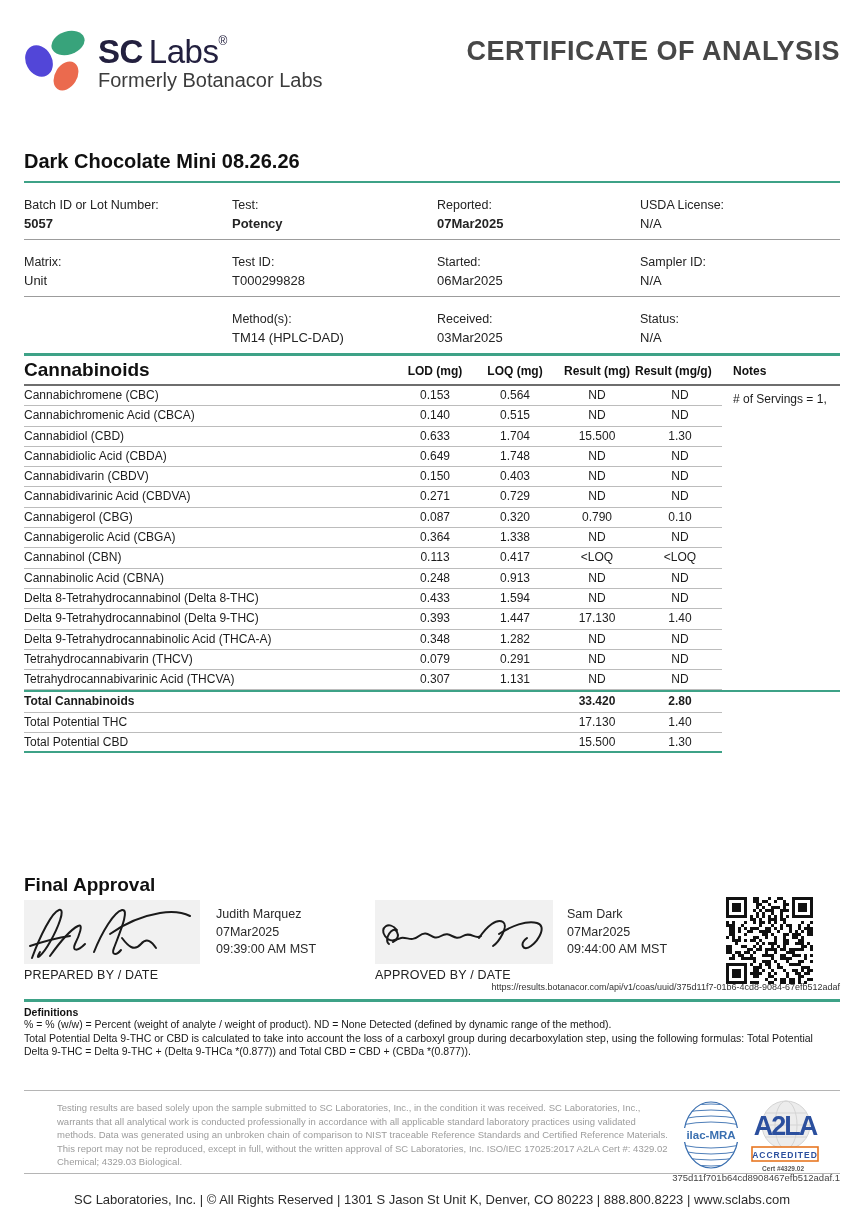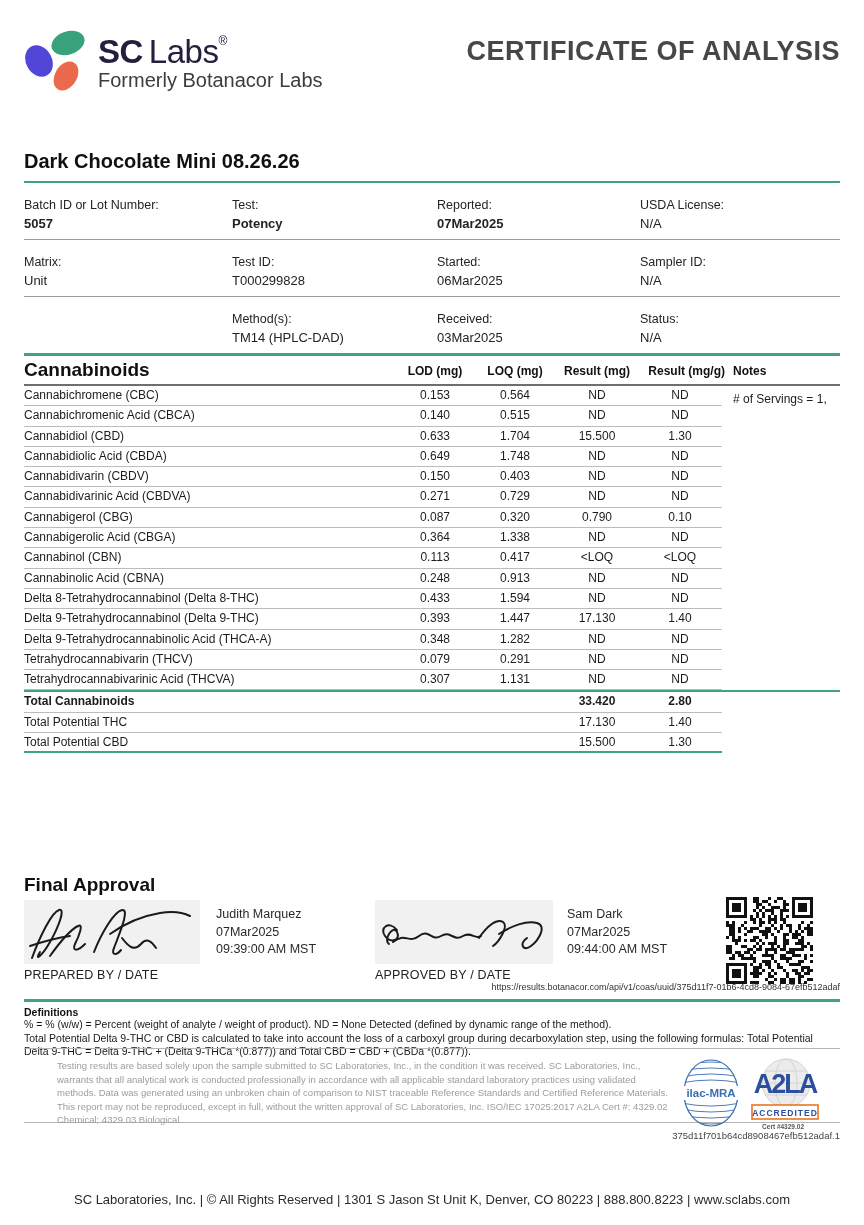--- a/index.html
+++ b/index.html
@@ -38,21 +38,21 @@
   
   .ctable{position:absolute;left:24px;top:352px;width:816px}
   .ctable-head{position:relative;height:34px;border-bottom:2px solid #6e6e6e}
   .section-title{position:absolute;left:0;bottom:3px;font-size:19px;font-weight:800;color:#101010}
   .hcell{position:absolute;bottom:6px;font-size:12px;color:#111;white-space:nowrap}
   .hname{font-weight:700}
   .hunit{font-weight:700}
   .hc0{left:366px;width:90px;text-align:center}
   .hc1{left:446px;width:90px;text-align:center}
   .hc2{left:528px;width:90px;text-align:center}
-  .hc3{left:611px;width:90px;text-align:right}
+  .hc3{left:611px;width:90px;text-align:left}
   .hc4{left:709px}
   .c-row{position:relative;height:20.3px;width:698px;border-bottom:1.3px solid var(--row-line)}
   .c-cell{position:absolute;top:0;line-height:19.5px;font-size:12px;color:var(--ink);white-space:nowrap}
   .cc-name{left:0}
   .cc0{left:366px;width:90px;text-align:center}
   .cc1{left:446px;width:90px;text-align:center}
   .cc2{left:528px;width:90px;text-align:center}
   .cc3{left:611px;width:90px;text-align:center}
   .totals{border-top:2px solid var(--green)}
   .c-row.total-bold .c-cell{font-weight:700}
@@ -75,21 +75,21 @@
   .results-url{position:absolute;right:0;top:108px;font-size:9px;color:#333}
 
   .green-divider{position:absolute;left:24px;top:999px;width:816px;height:2.5px;background:var(--green)}
 
   
   .definitions{position:absolute;left:24px;top:1006px;width:816px}
   .definitions h4{font-size:10.5px;font-weight:700;color:#111}
   .definitions p{font-size:10.5px;line-height:13.5px;color:#1a1a1a}
 
   
-  .disclaimer{position:absolute;left:24px;top:1048px;width:816px;height:75px;border-top:1.5px solid #b5b5b5;border-bottom:1.5px solid #b5b5b5}
+  .disclaimer{position:absolute;left:24px;top:1090px;width:816px;height:84px;border-top:1.5px solid #b5b5b5;border-bottom:1.5px solid #b5b5b5}
   .disc-text{position:absolute;left:33px;top:10px;width:612px;font-size:9.5px;line-height:13.5px;color:#9c9c9c}
   .ilac{position:absolute;left:657px;top:8px}
   .a2la{position:absolute;left:722px;top:6px}
   .cert-no{position:absolute;right:36px;top:74px;font-size:6.5px;font-weight:700;color:#555}
   .report-id{position:absolute;right:0;top:81px;font-size:9.5px;color:#444}
 
   
   .footer{position:absolute;left:0;top:1192px;width:100%;text-align:center;font-size:13px;color:#2a2a2a}
 </style>
 </head>

